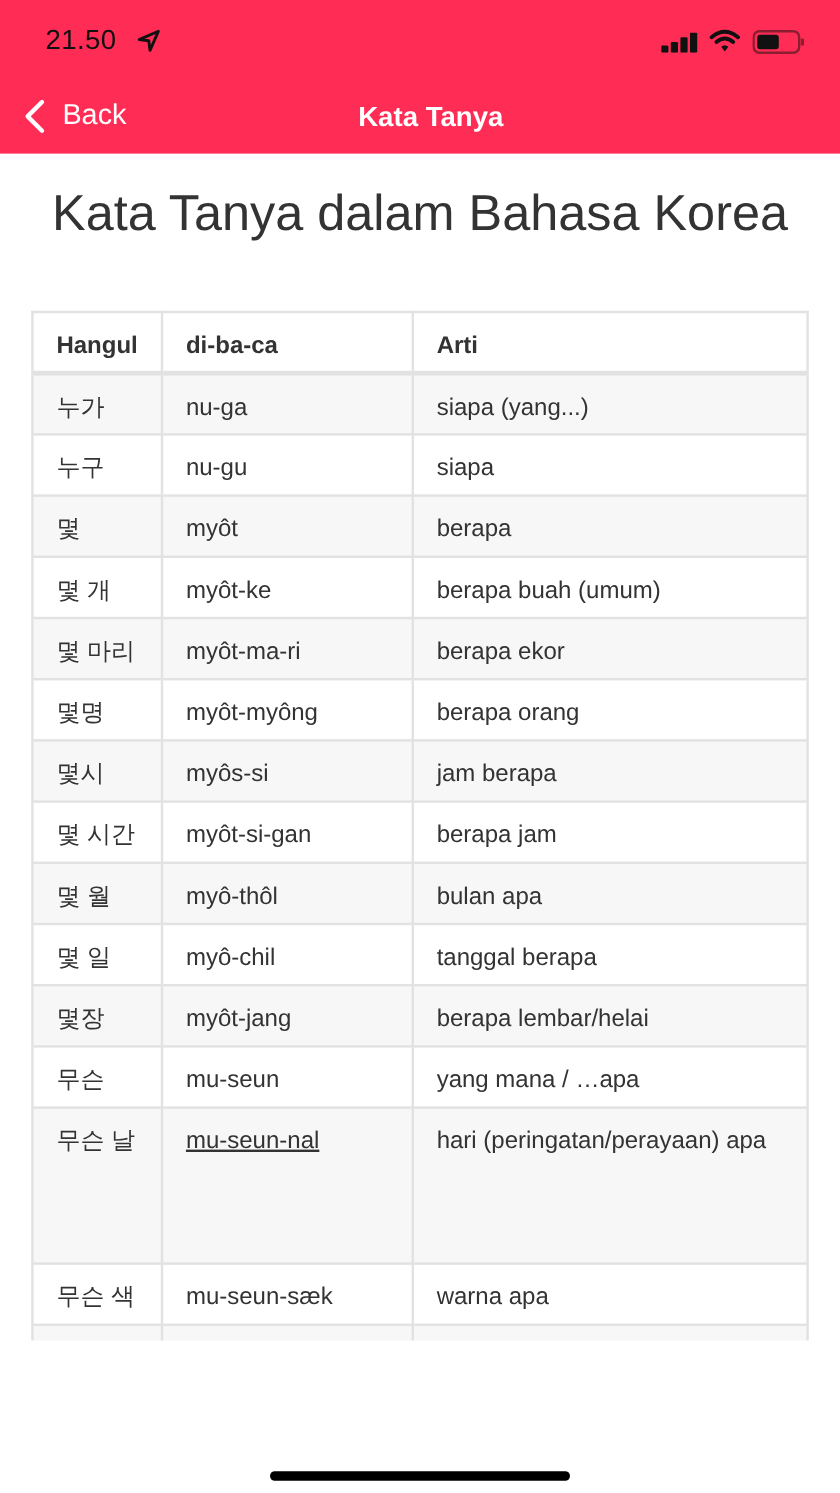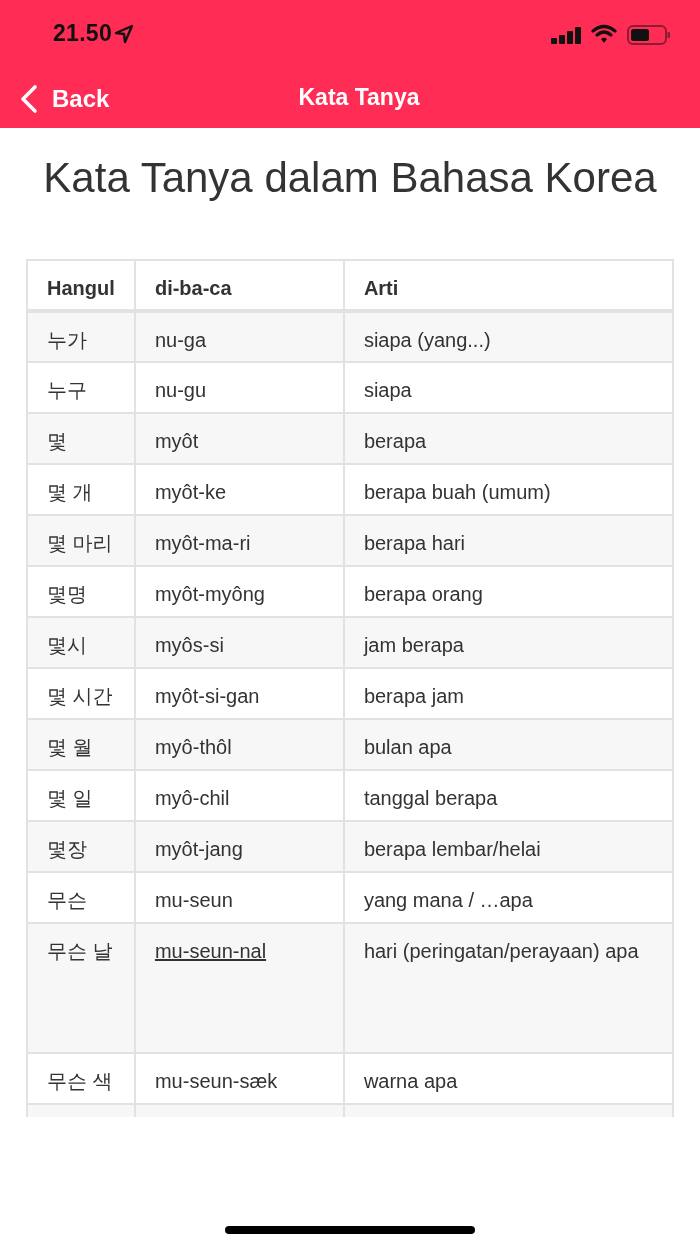--- a/index.html
+++ b/index.html
@@ -1,28 +1,28 @@
 <!DOCTYPE html>
 <html><head>
 <meta charset="utf-8">
 <style>
   * { box-sizing: border-box; margin: 0; padding: 0; }
   html, body { width: 700px; height: 1244px; overflow: hidden; background: #ffffff; }
   body { font-family: "Liberation Sans", "DejaVu Sans", sans-serif; color: #333333; position: relative; }
 
   .topbar { position: absolute; left: 0; top: 0; width: 700px; height: 128px; background: #ff2d55; }
   .status { position: absolute; left: 0; top: 0; width: 700px; height: 70px; }
-  .time { position: absolute; left: 38px; top: 20px; font-size: 23px; font-weight: bold; color: #111; letter-spacing: 0.3px; margin-left: 15px; }
+  .time { position: absolute; left: 38px; top: 20px; font-size: 23px; font-weight: normal; color: #111; letter-spacing: 0.3px; }
   .loc-icon { position: absolute; left: 114px; top: 24px; width: 20px; height: 20px; }
   .signal-icon { position: absolute; left: 551px; top: 27px; width: 32px; height: 17px; }
   .wifi-icon { position: absolute; left: 591px; top: 24px; width: 26px; height: 20px; }
   .battery-icon { position: absolute; left: 627px; top: 25px; width: 44px; height: 20px; }
 
   .navbar { position: absolute; left: 0; top: 70px; width: 700px; height: 58px; }
-  .back-button { position: absolute; left: 18px; top: 12px; height: 34px; display: flex; align-items: center; cursor: pointer; font-weight: bold; }
+  .back-button { position: absolute; left: 18px; top: 12px; height: 34px; display: flex; align-items: flex-start; cursor: pointer; }
   .back-chevron { width: 22px; height: 30px; margin-right: 12px; }
   .back-label { font-size: 24px; color: #ffffff; }
   .nav-title { position: absolute; left: 0; width: 700px; top: 14px; text-align: center; font-size: 23px; font-weight: bold; color: #ffffff; padding-left: 18px; }
 
   .content { position: absolute; left: 0; top: 128px; width: 700px; height: 989px; overflow: hidden; }
   .page-title { margin-top: 28px; text-align: center; font-size: 42px; line-height: 44px; color: #333; font-weight: normal; padding: 0 28px; }
 
   table.vocab { position: absolute; left: 26px; top: 131px; width: 648px; border-collapse: collapse; font-size: 20px; }
   table.vocab th, table.vocab td { border: 2px solid #e2e2e2; text-align: left; vertical-align: top; padding: 13px 13px 0 19px; line-height: 28px; }
   table.vocab th { height: 51px; font-weight: bold; color: #333; background: #ffffff; border-bottom-width: 4px; }
@@ -103,21 +103,21 @@
         <td>berapa</td>
       </tr>
       <tr>
         <td>몇 개</td>
         <td>myôt-ke</td>
         <td>berapa buah (umum)</td>
       </tr>
       <tr>
         <td>몇 마리</td>
         <td>myôt-ma-ri</td>
-        <td>berapa hari</td>
+        <td>berapa ekor</td>
       </tr>
       <tr>
         <td>몇명</td>
         <td>myôt-myông</td>
         <td>berapa orang</td>
       </tr>
       <tr>
         <td>몇시</td>
         <td>myôs-si</td>
         <td>jam berapa</td>

